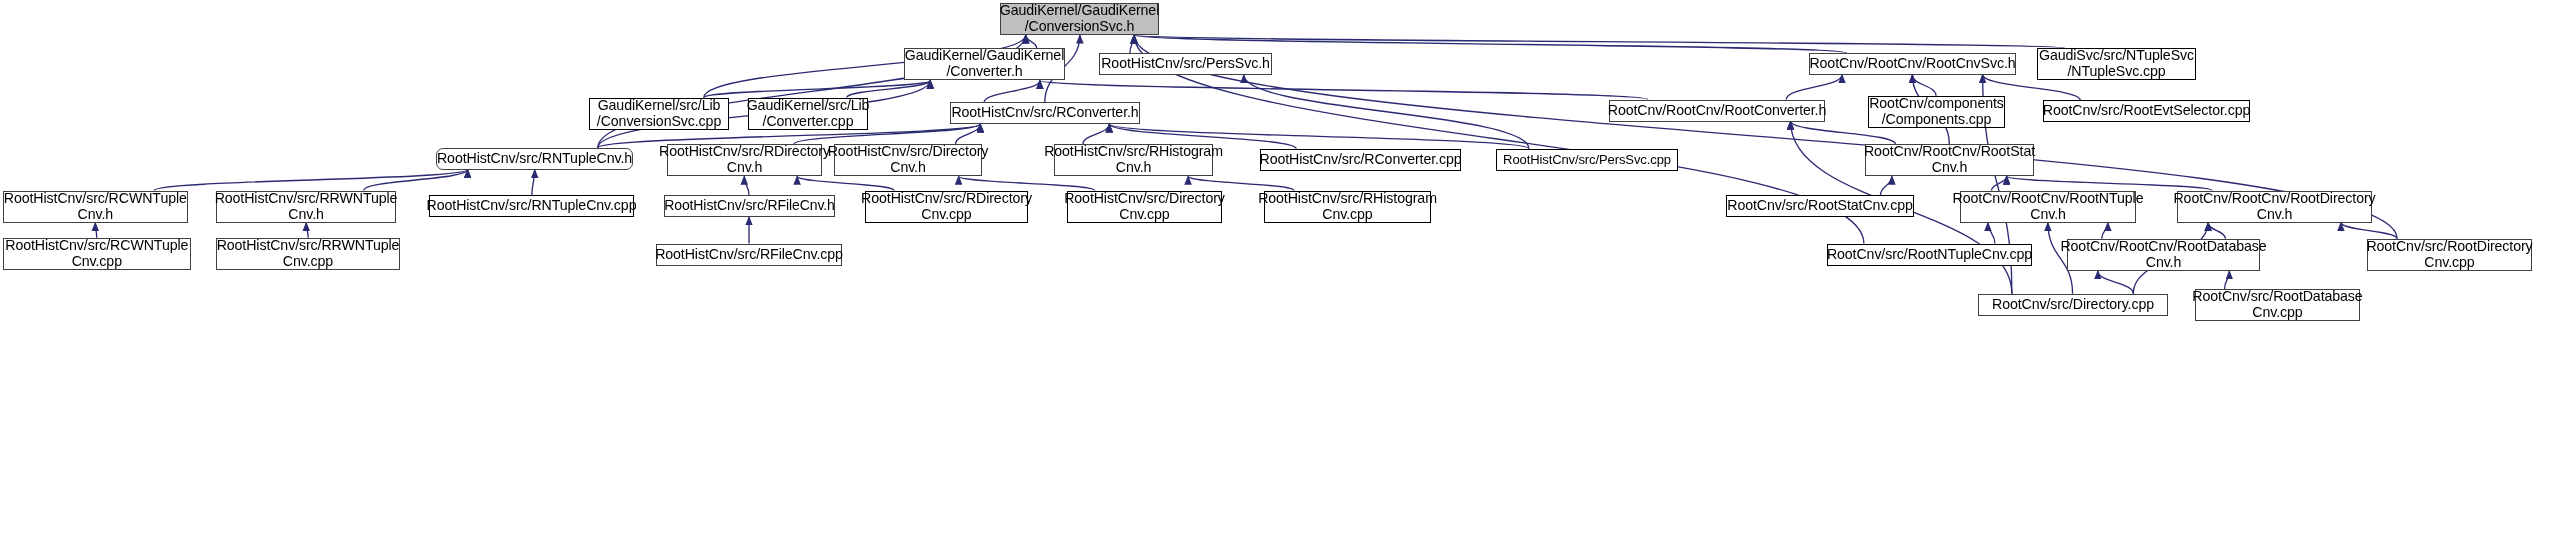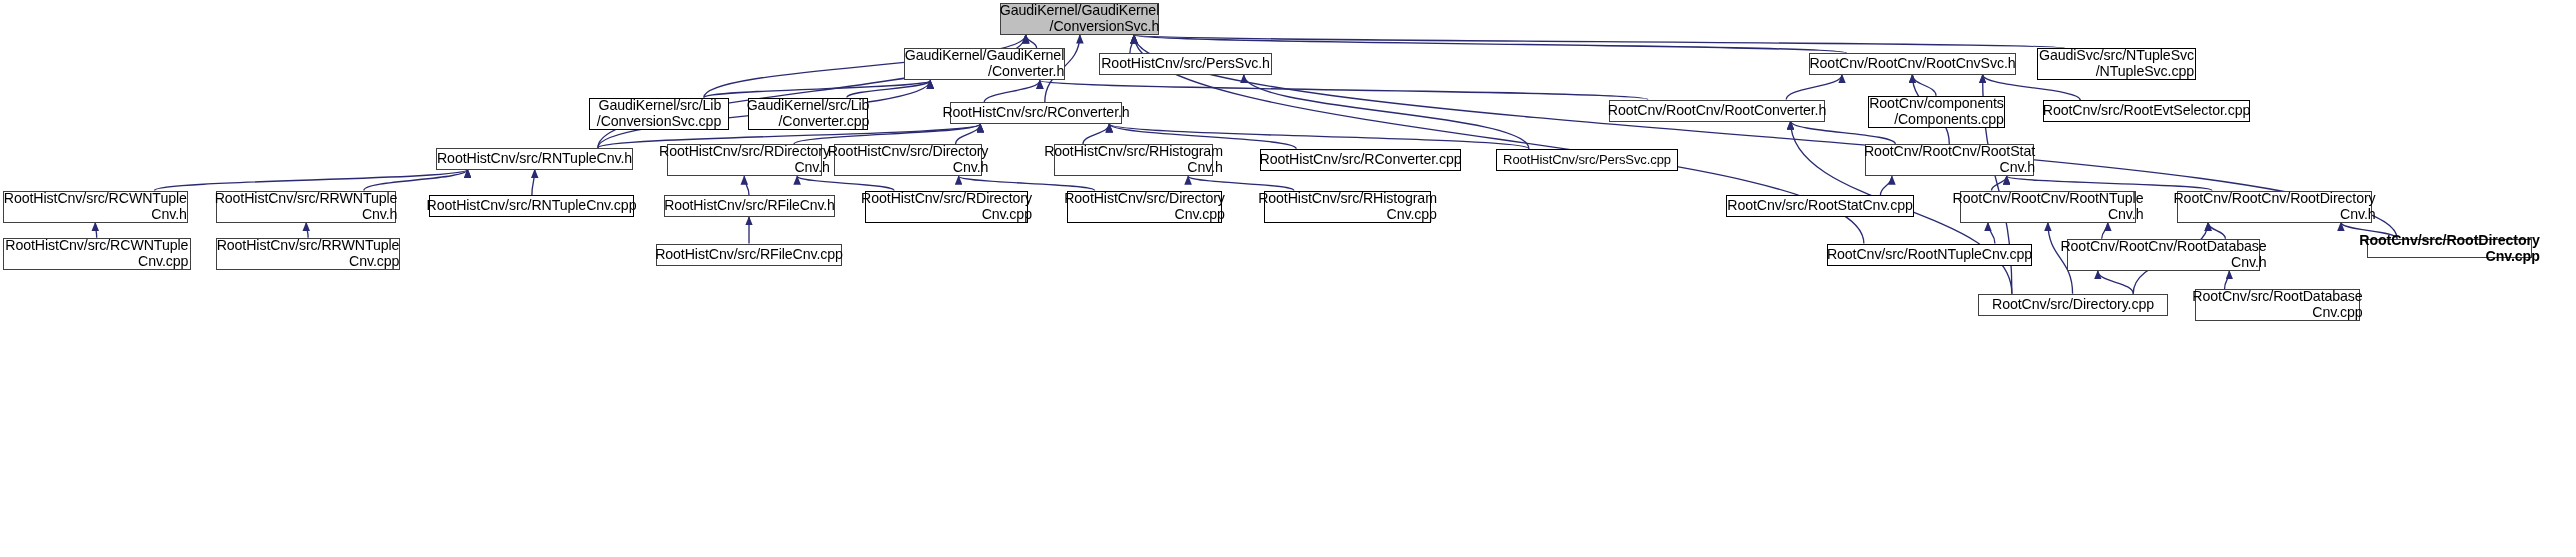--- a/index.html
+++ b/index.html
@@ -1,21 +1,21 @@
 <!DOCTYPE html>
 <html style="font-size:15px"><head>
 <meta charset="utf-8">
 <style>
   html,body{margin:0;padding:0;background:#ffffff;}
   body{font-family:"Liberation Sans","DejaVu Sans",sans-serif;}
   #graph{position:relative;width:2576px;height:557px;background:#ffffff;overflow:hidden;}
   #edges{position:absolute;left:0;top:0;width:2576px;height:557px;}
   .node{position:absolute;box-sizing:border-box;border:0.9px solid #000000;
         background:#ffffff;display:flex;align-items:center;justify-content:center;
-        text-align:right;line-height:1.12;color:#000000;font-size:14.2px;
+        text-align:center;line-height:1.12;color:#000000;font-size:14.2px;
         letter-spacing:-0.1px;padding:0 2.8px;}
   .node.root{background:#bfbfbf;border:0.9px solid #404040;}
   .node.thick{border:1.5px solid #404040;}
   .node span{display:block;white-space:pre-line;}
 </style>
 </head>
 <body>
 
 <div id="graph">
   <svg id="edges" viewBox="0 0 2717 588" preserveAspectRatio="none">
@@ -96,34 +96,34 @@
 /NTupleSvc.cpp</span>
       </div>
       <div class="node" style="left: 589px; top: 98px; width: 140px; height: 32px;">
         <span>GaudiKernel/src/Lib
 /ConversionSvc.cpp</span>
       </div>
       <div class="node" style="left: 748px; top: 98px; width: 120px; height: 32px;">
         <span>GaudiKernel/src/Lib
 /Converter.cpp</span>
       </div>
-      <div class="node thick" style="left: 950px; top: 102px; width: 172px; height: 22px; font-size: 14.2px;">
+      <div class="node thick" style="left: 950px; top: 102px; width: 190px; height: 22px; font-size: 14.2px;">
         <span>RootHistCnv/src/RConverter.h</span>
       </div>
       <div class="node thick" style="left: 1609px; top: 100px; width: 216px; height: 22px; font-size: 14.2px;">
         <span>RootCnv/RootCnv/RootConverter.h</span>
       </div>
       <div class="node" style="left: 1868px; top: 96px; width: 137px; height: 32px;">
         <span>RootCnv/components
 /Components.cpp</span>
       </div>
       <div class="node" style="left: 2043px; top: 100px; width: 207px; height: 22px; font-size: 14.2px;">
         <span>RootCnv/src/RootEvtSelector.cpp</span>
       </div>
-      <div class="node thick" style="left: 436px; top: 148px; width: 197px; height: 22px; font-size: 14.2px;">
+      <div class="node thick" style="left: 436px; top: 148px; width: 197px; height: 22px; font-size: 14.2px; border-radius: 7px;">
         <span>RootHistCnv/src/RNTupleCnv.h</span>
       </div>
       <div class="node thick" style="left: 667px; top: 144px; width: 155px; height: 32px;">
         <span>RootHistCnv/src/RDirectory
 Cnv.h</span>
       </div>
       <div class="node thick" style="left: 834px; top: 144px; width: 148px; height: 32px;">
         <span>RootHistCnv/src/Directory
 Cnv.h</span>
       </div>
@@ -189,21 +189,21 @@
       <div class="node thick" style="left: 656px; top: 244px; width: 186px; height: 22px; font-size: 14.2px;">
         <span>RootHistCnv/src/RFileCnv.cpp</span>
       </div>
       <div class="node" style="left: 1827px; top: 244px; width: 205px; height: 22px; font-size: 14.2px;">
         <span>RootCnv/src/RootNTupleCnv.cpp</span>
       </div>
       <div class="node thick" style="left: 2067px; top: 239px; width: 193px; height: 32px;">
         <span>RootCnv/RootCnv/RootDatabase
 Cnv.h</span>
       </div>
-      <div class="node thick" style="left: 2367px; top: 239px; width: 165px; height: 19px; font-weight: bold;">
+      <div class="node thick" style="left: 2367px; top: 239px; width: 165px; height: 32px;">
         <span>RootCnv/src/RootDirectory
 Cnv.cpp</span>
       </div>
       <div class="node thick" style="left: 1978px; top: 294px; width: 190px; height: 22px; font-size: 14.2px;">
         <span>RootCnv/src/Directory.cpp</span>
       </div>
       <div class="node thick" style="left: 2195px; top: 289px; width: 165px; height: 32px;">
         <span>RootCnv/src/RootDatabase
 Cnv.cpp</span>
       </div>

